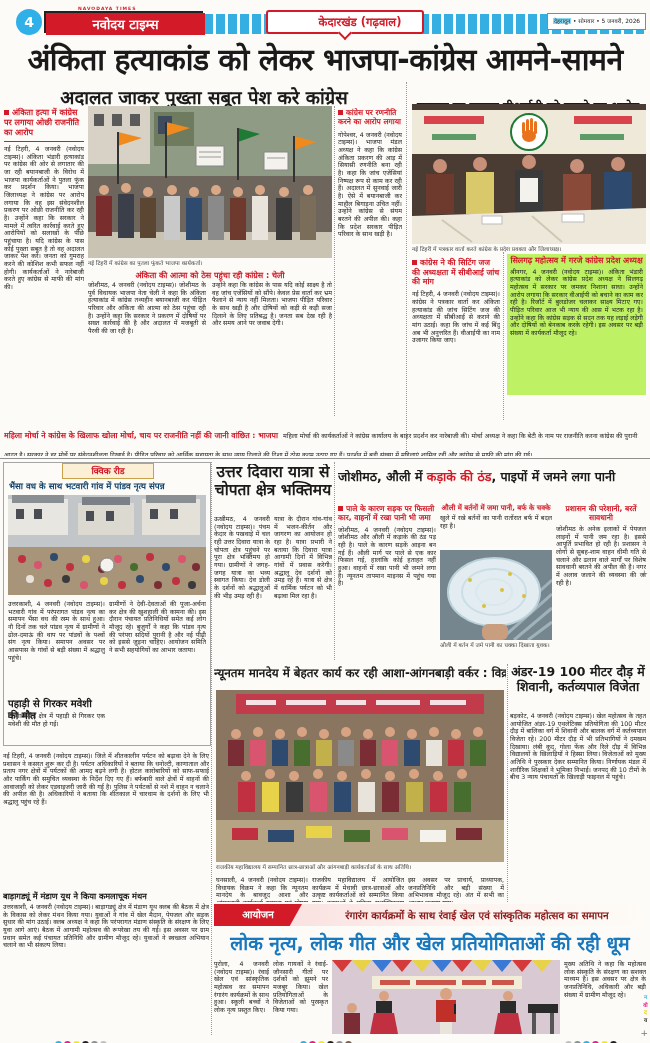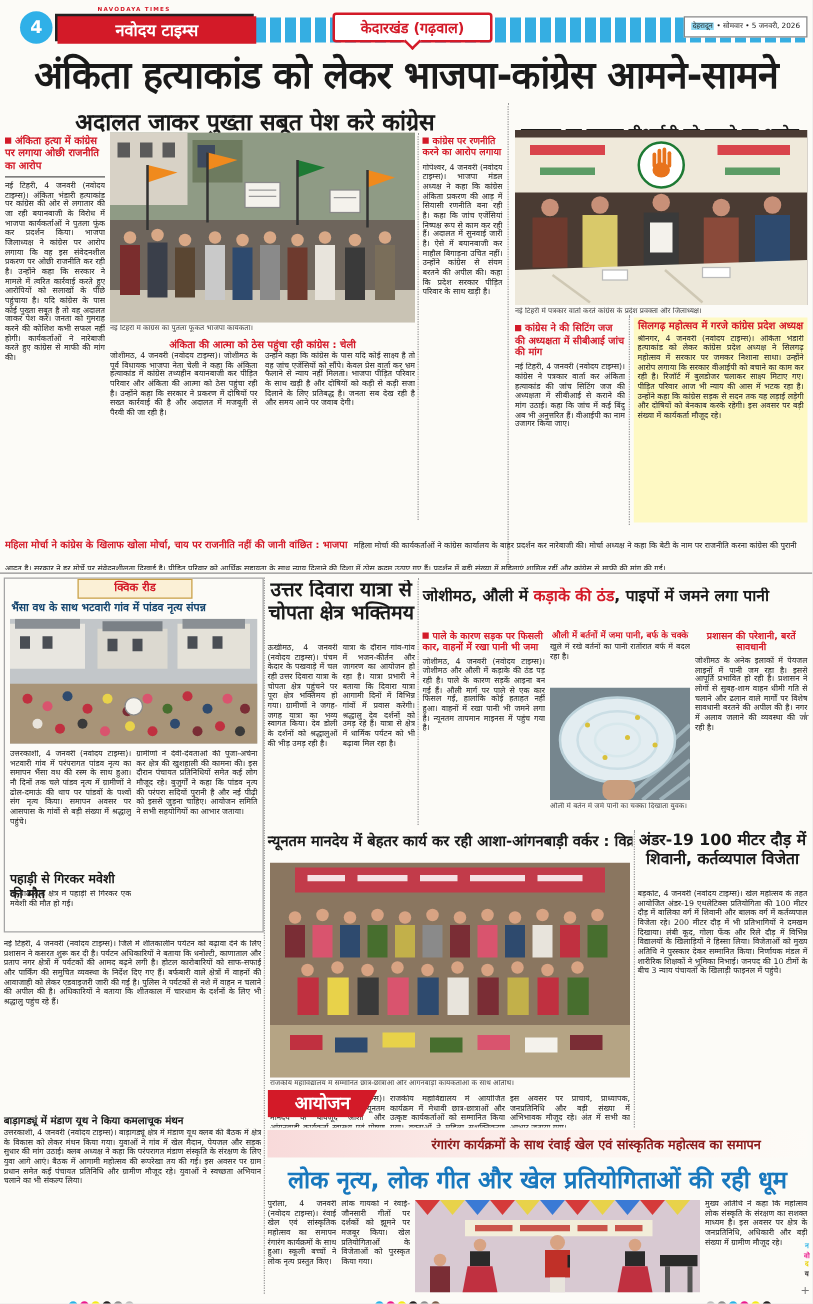--- a/index.html
+++ b/index.html
@@ -7,21 +7,21 @@
         font-family:"DejaVu Sans",sans-serif;color:#1a1a1a;margin:0 auto;}
   .abs{position:absolute;}
   .bt{font-size:6.3px;line-height:1.22;text-align:justify;color:#262626;overflow:hidden;}
   .cap{font-size:5.8px;color:#3c3c3c;line-height:1.1;overflow:hidden;}
   .sub-red{color:#D31A28;font-weight:bold;}
   .dotted-v{border-left:1px dotted #9a9a9a;width:0;}
   .hline{border-top:1px solid #8f8f8f;height:0;}
   .blt::before{content:"";display:inline-block;width:5px;height:5px;background:#D31A28;margin-right:3px;}
   .dot{display:inline-block;width:7px;height:7px;border-radius:50%;margin-right:2px;vertical-align:middle;}
   .stripes{background:repeating-linear-gradient(90deg,#35AEE2 0 9px,#ffffff 9px 12px);}
-  .badge{background:#fff;border:2px solid #D31A28;border-radius:3px;text-align:center;}
+  .badge{background:#fff;border:2px solid #D31A28;border-radius:3px;text-align:center;padding-left:30px;}
   .badge::after{content:"";position:absolute;left:50%;bottom:-6px;width:8px;height:8px;background:#fff;
     border-right:2px solid #D31A28;border-bottom:2px solid #D31A28;transform:translateX(-50%) rotate(45deg);}
   .brandbox{background:#D31A28;box-shadow:-2px -2px 0 #222;color:#fff;font-weight:bold;
     display:flex;align-items:center;justify-content:center;}
   .tabbox{background:#FBF0D6;border:1px solid #c8a14a;color:#D31A28;font-weight:bold;text-align:center;}
   .ayo-strip{background:linear-gradient(90deg,#F8DADA,#FDF4F0 60%,#FDFBF7);}
   .ayo-tab{background:#D31A28;color:#fff;font-weight:bold;text-align:center;
     clip-path:polygon(0 0,100% 0,86% 100%,0 100%);}
   svg{display:block;}
 </style>
@@ -153,21 +153,21 @@
       <rect x="150" y="110" width="22" height="8" fill="#fff" stroke="#bbb"></rect>
     </svg>
   </div>
   <div class="abs cap" style="left:412px;top:246px;width:234px;">नई टिहरी में पत्रकार वार्ता करते कांग्रेस के प्रदेश प्रवक्ता और जिलाध्यक्ष।</div>
 
   <div class="abs" style="left:412px;top:258px;width:88px;">
     <div class="sub-red blt" style="font-size:7.8px;line-height:1.25;"><span>कांग्रेस ने की सिटिंग जज की अध्यक्षता में सीबीआई जांच की मांग</span></div>
     <div class="bt" style="height:118px;margin-top:3px;">नई टिहरी, 4 जनवरी (नवोदय टाइम्स)। कांग्रेस ने पत्रकार वार्ता कर अंकिता हत्याकांड की जांच सिटिंग जज की अध्यक्षता में सीबीआई से कराने की मांग उठाई। कहा कि जांच में कई बिंदु अब भी अनुत्तरित हैं। वीआईपी का नाम उजागर किया जाए।</div>
   </div>
 
-  <div class="abs" style="left:507px;top:254px;width:139px;height:164px;background:#fef9c3;padding:2px 3px;box-sizing:border-box;">
+  <div class="abs" style="left:507px;top:254px;width:139px;height:141px;background:#bef264;padding:2px 3px;box-sizing:border-box;">
     <div class="sub-red" style="font-size:8px;text-align:center;line-height:1.2;">सिलगढ़ महोत्सव में गरजे कांग्रेस प्रदेश अध्यक्ष</div>
     <div class="bt" style="height:138px;margin-top:2px;">श्रीनगर, 4 जनवरी (नवोदय टाइम्स)। अंकिता भंडारी हत्याकांड को लेकर कांग्रेस प्रदेश अध्यक्ष ने सिलगढ़ महोत्सव में सरकार पर जमकर निशाना साधा। उन्होंने आरोप लगाया कि सरकार वीआईपी को बचाने का काम कर रही है। रिजॉर्ट में बुलडोजर चलाकर साक्ष्य मिटाए गए। पीड़ित परिवार आज भी न्याय की आस में भटक रहा है। उन्होंने कहा कि कांग्रेस सड़क से सदन तक यह लड़ाई लड़ेगी और दोषियों को बेनकाब करके रहेगी। इस अवसर पर बड़ी संख्या में कार्यकर्ता मौजूद रहे।</div>
   </div>
 
   <div class="abs" style="left:4px;top:423px;width:642px;height:33px;overflow:hidden;">
     <span class="sub-red" style="font-size:7.8px;">महिला मोर्चा ने कांग्रेस के खिलाफ खोला मोर्चा, चाय पर राजनीति नहीं की जानी वांछित : भाजपा</span>
     <span class="bt" style="display:inline;font-size:6.3px;">महिला मोर्चा की कार्यकर्ताओं ने कांग्रेस कार्यालय के बाहर प्रदर्शन कर नारेबाजी की। मोर्चा अध्यक्ष ने कहा कि बेटी के नाम पर राजनीति करना कांग्रेस की पुरानी आदत है। सरकार ने हर मोर्चे पर संवेदनशीलता दिखाई है। पीड़ित परिवार को आर्थिक सहायता के साथ न्याय दिलाने की दिशा में ठोस कदम उठाए गए हैं। प्रदर्शन में बड़ी संख्या में महिलाएं शामिल रहीं और कांग्रेस से माफी की मांग की गई।</span>
   </div>
 
   <div class="abs hline" style="left:0;top:458px;width:650px;"></div>
@@ -350,21 +350,21 @@
   </div>
   <div class="abs cap" style="left:216px;top:864px;width:288px;">राजकीय महाविद्यालय में सम्मानित छात्र-छात्राओं और आंगनबाड़ी कार्यकर्ताओं के साथ अतिथि।</div>
   <div class="abs bt" style="left:216px;top:876px;width:92px;height:26px;">घनसाली, 4 जनवरी (नवोदय टाइम्स)। विधायक विक्रम ने कहा कि न्यूनतम मानदेय के बावजूद आशा और आंगनबाड़ी कार्यकर्ता स्वास्थ्य एवं पोषण के क्षेत्र में बेहतर कार्य कर रही हैं।</div>
   <div class="abs bt" style="left:312px;top:876px;width:92px;height:26px;">राजकीय महाविद्यालय में आयोजित कार्यक्रम में मेधावी छात्र-छात्राओं और उत्कृष्ट कार्यकर्ताओं को सम्मानित किया गया। वक्ताओं ने महिला सशक्तिकरण पर जोर दिया।</div>
   <div class="abs bt" style="left:408px;top:876px;width:96px;height:26px;">इस अवसर पर प्राचार्य, प्राध्यापक, जनप्रतिनिधि और बड़ी संख्या में अभिभावक मौजूद रहे। अंत में सभी का आभार जताया गया।</div>
 
   <div class="abs" style="left:510px;top:664px;width:136px;height:44px;font-size:12.5px;font-weight:bold;line-height:1.2;text-align:center;overflow:hidden;">अंडर-19 100 मीटर दौड़ में शिवानी, कर्तव्यपाल विजेता</div>
   <div class="abs bt" style="left:510px;top:712px;width:136px;height:188px;">बड़कोट, 4 जनवरी (नवोदय टाइम्स)। खेल महोत्सव के तहत आयोजित अंडर-19 एथलेटिक्स प्रतियोगिता की 100 मीटर दौड़ में बालिका वर्ग में शिवानी और बालक वर्ग में कर्तव्यपाल विजेता रहे। 200 मीटर दौड़ में भी प्रतिभागियों ने दमखम दिखाया। लंबी कूद, गोला फेंक और रिले दौड़ में विभिन्न विद्यालयों के खिलाड़ियों ने हिस्सा लिया। विजेताओं को मुख्य अतिथि ने पुरस्कार देकर सम्मानित किया। निर्णायक मंडल में शारीरिक शिक्षकों ने भूमिका निभाई। जनपद की 10 टीमों के बीच 3 न्याय पंचायतों के खिलाड़ी फाइनल में पहुंचे।</div>
 
   <div class="abs ayo-strip" style="left:214px;top:904px;width:432px;height:22px;"></div>
-  <div class="abs ayo-tab" style="left:214px;top:872px;width:88px;height:22px;line-height:22px;font-size:14px;">आयोजन</div>
+  <div class="abs ayo-tab" style="left:214px;top:904px;width:88px;height:22px;line-height:22px;font-size:10px;">आयोजन</div>
   <div class="abs" style="left:214px;top:930px;width:432px;font-size:19px;font-weight:bold;color:#1878BE;text-align:center;overflow:hidden;white-space:nowrap;">लोक नृत्य, लोक गीत और खेल प्रतियोगिताओं की रही धूम</div>
   <div class="abs" style="left:308px;top:908px;width:338px;font-size:10.2px;font-weight:bold;color:#8B1A1A;text-align:center;overflow:hidden;white-space:nowrap;">रंगारंग कार्यक्रमों के साथ रंवाई खेल एवं सांस्कृतिक महोत्सव का समापन</div>
   <div class="abs bt" style="left:214px;top:960px;width:55px;height:74px;">पुरोला, 4 जनवरी (नवोदय टाइम्स)। रंवाई खेल एवं सांस्कृतिक महोत्सव का समापन रंगारंग कार्यक्रमों के साथ हुआ। स्कूली बच्चों ने लोक नृत्य प्रस्तुत किए।</div>
   <div class="abs bt" style="left:273px;top:960px;width:55px;height:74px;">लोक गायकों ने रंवाई-जौनसारी गीतों पर दर्शकों को झूमने पर मजबूर किया। खेल प्रतियोगिताओं के विजेताओं को पुरस्कृत किया गया।</div>
   <div class="abs" style="left:332px;top:960px;width:228px;height:74px;">
     <svg width="228" height="74" viewBox="0 0 228 74">
       <rect width="228" height="74" fill="#D8C9D2"></rect>
       <g>
         <polygon points="0,0 10,12 20,0" fill="#D53A3A"></polygon>
           <polygon points="20,0 30,12 40,0" fill="#E8D24A"></polygon>

